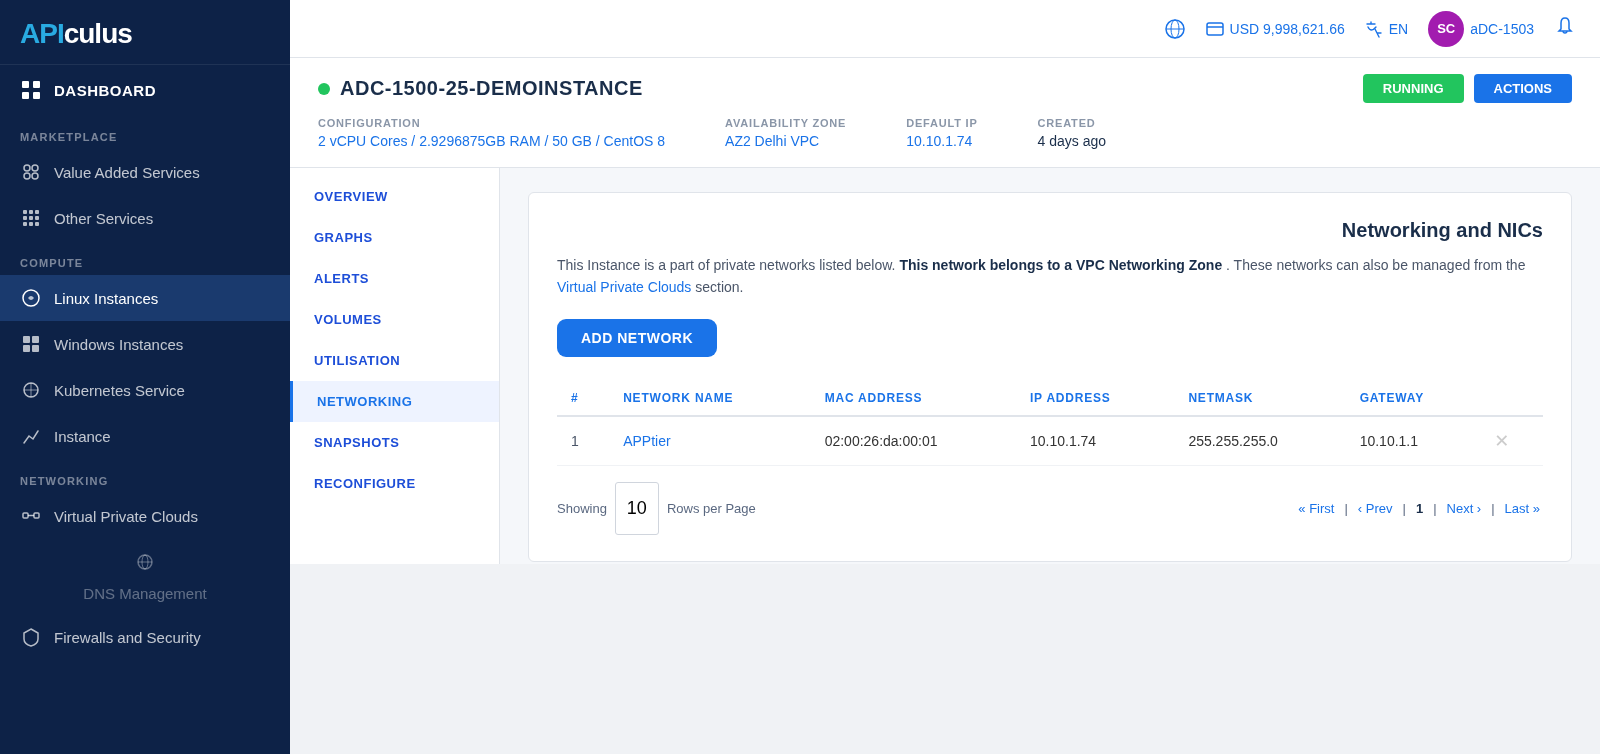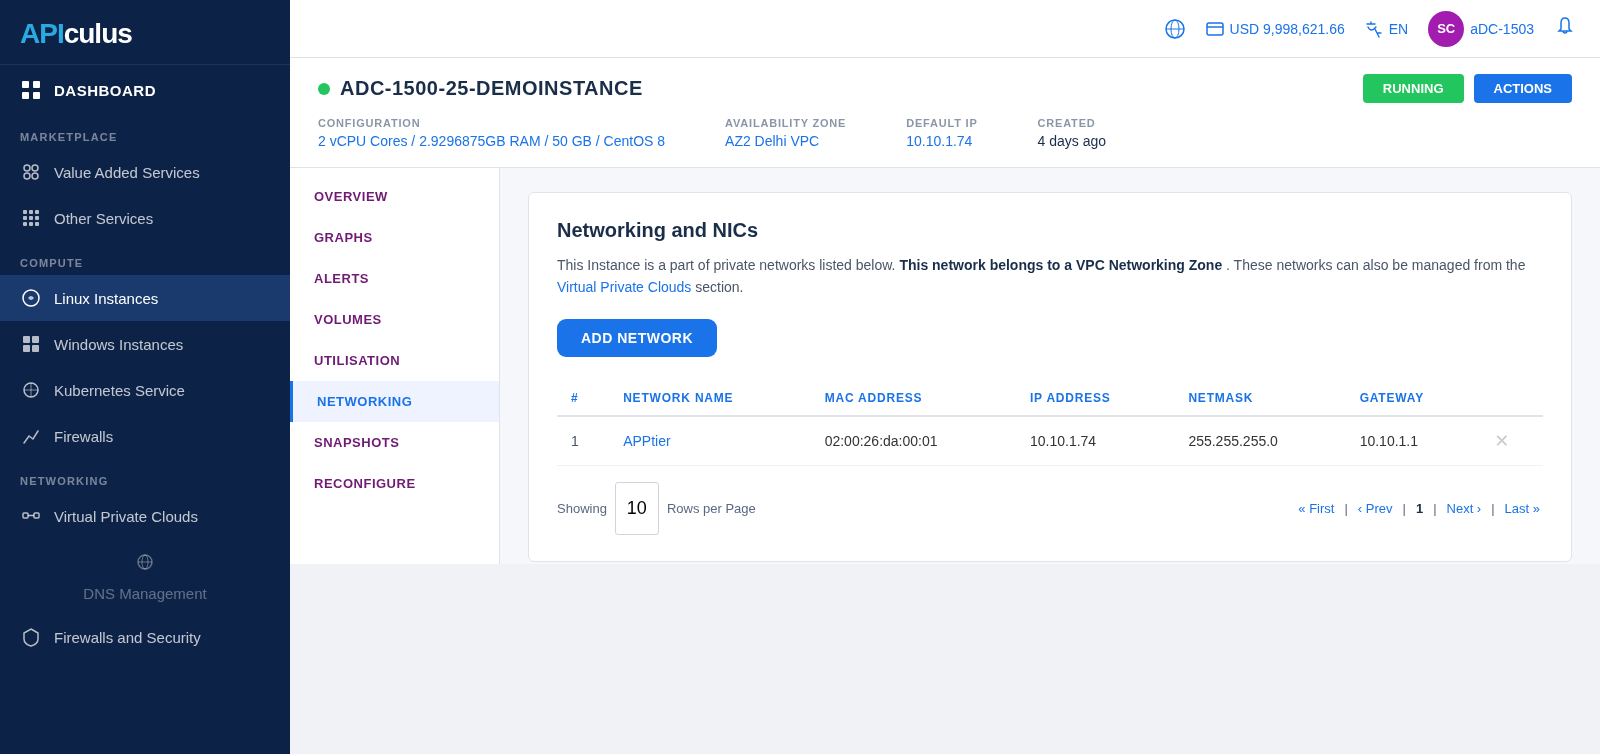--- a/index.html
+++ b/index.html
@@ -199,21 +199,21 @@
       width: 210px;
       min-width: 210px;
       background: #fff;
       border-right: 1px solid #e0e4ea;
       padding: 8px 0;
     }
     .left-nav-item {
       padding: 13px 24px;
       font-size: 13px;
       font-weight: 600;
-      color: #701a75;
+      color: #1d4ed8;
       cursor: pointer;
       letter-spacing: 0.5px;
       text-transform: uppercase;
     }
     .left-nav-item.active {
       color: #1a73e8;
       background: #eef3ff;
       border-left: 3px solid #1a73e8;
     }
 
@@ -228,20 +228,21 @@
       background: #fff;
       border-radius: 6px;
       border: 1px solid #e0e4ea;
       padding: 26px 28px;
     }
     .panel-title {
       font-size: 20px;
       font-weight: 700;
       color: #1a2e4a;
       margin-bottom: 12px;
+      text-align: right;
     }
     .panel-desc {
       font-size: 14px;
       color: #4a5568;
       line-height: 1.6;
       margin-bottom: 20px;
     }
     .panel-desc a {
       color: #1a73e8;
       text-decoration: none;
@@ -404,21 +405,21 @@
         </svg>
     </span>
     <span>Kubernetes Service</span>
   </div>
   <div class="sidebar-item">
     <span class="sidebar-icon">
       <svg width="20" height="20" viewBox="0 0 20 20" fill="none">
           <path d="M3 17 L8 10 L12 13 L17 5" stroke="rgba(255,255,255,0.7)" stroke-width="1.5" stroke-linecap="round"></path>
         </svg>
     </span>
-    <span>Firewalls</span>
+    <span>Instance</span>
   </div>
 
   <div class="sidebar-section-label">NETWORKING</div>
   <div class="sidebar-item">
     <span class="sidebar-icon">
       <svg width="20" height="20" viewBox="0 0 20 20" fill="none">
           <rect x="2" y="7" width="5" height="5" rx="1" stroke="rgba(255,255,255,0.7)" stroke-width="1.5"></rect>
           <rect x="13" y="7" width="5" height="5" rx="1" stroke="rgba(255,255,255,0.7)" stroke-width="1.5"></rect>
           <path d="M7 9.5 L13 9.5" stroke="rgba(255,255,255,0.7)" stroke-width="1.5"></path>
         </svg>

